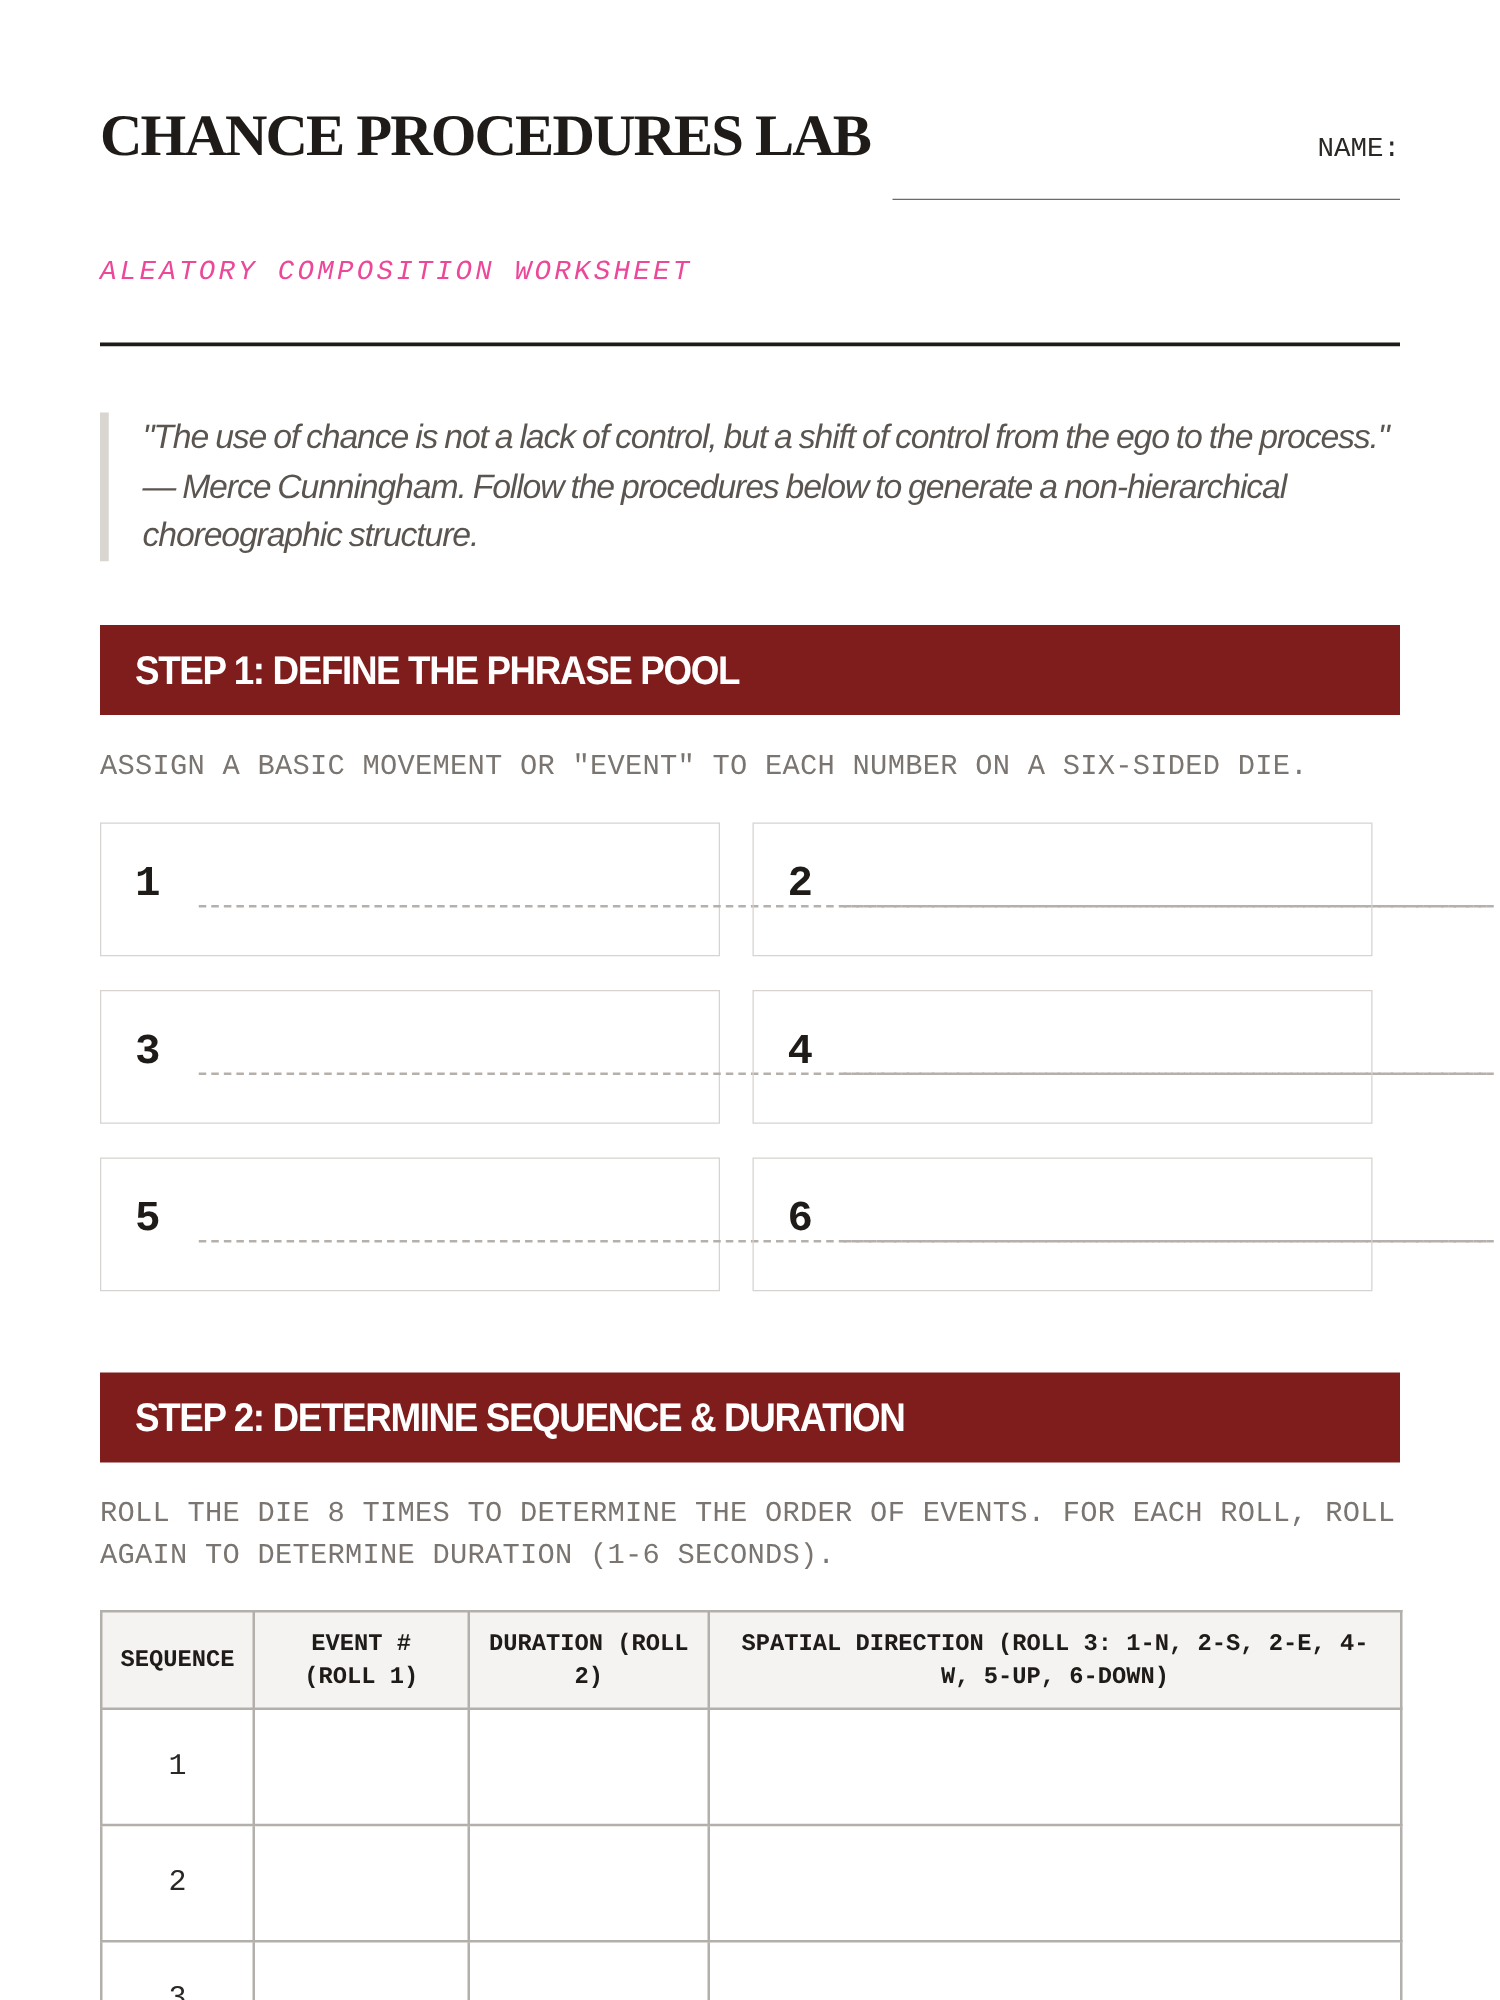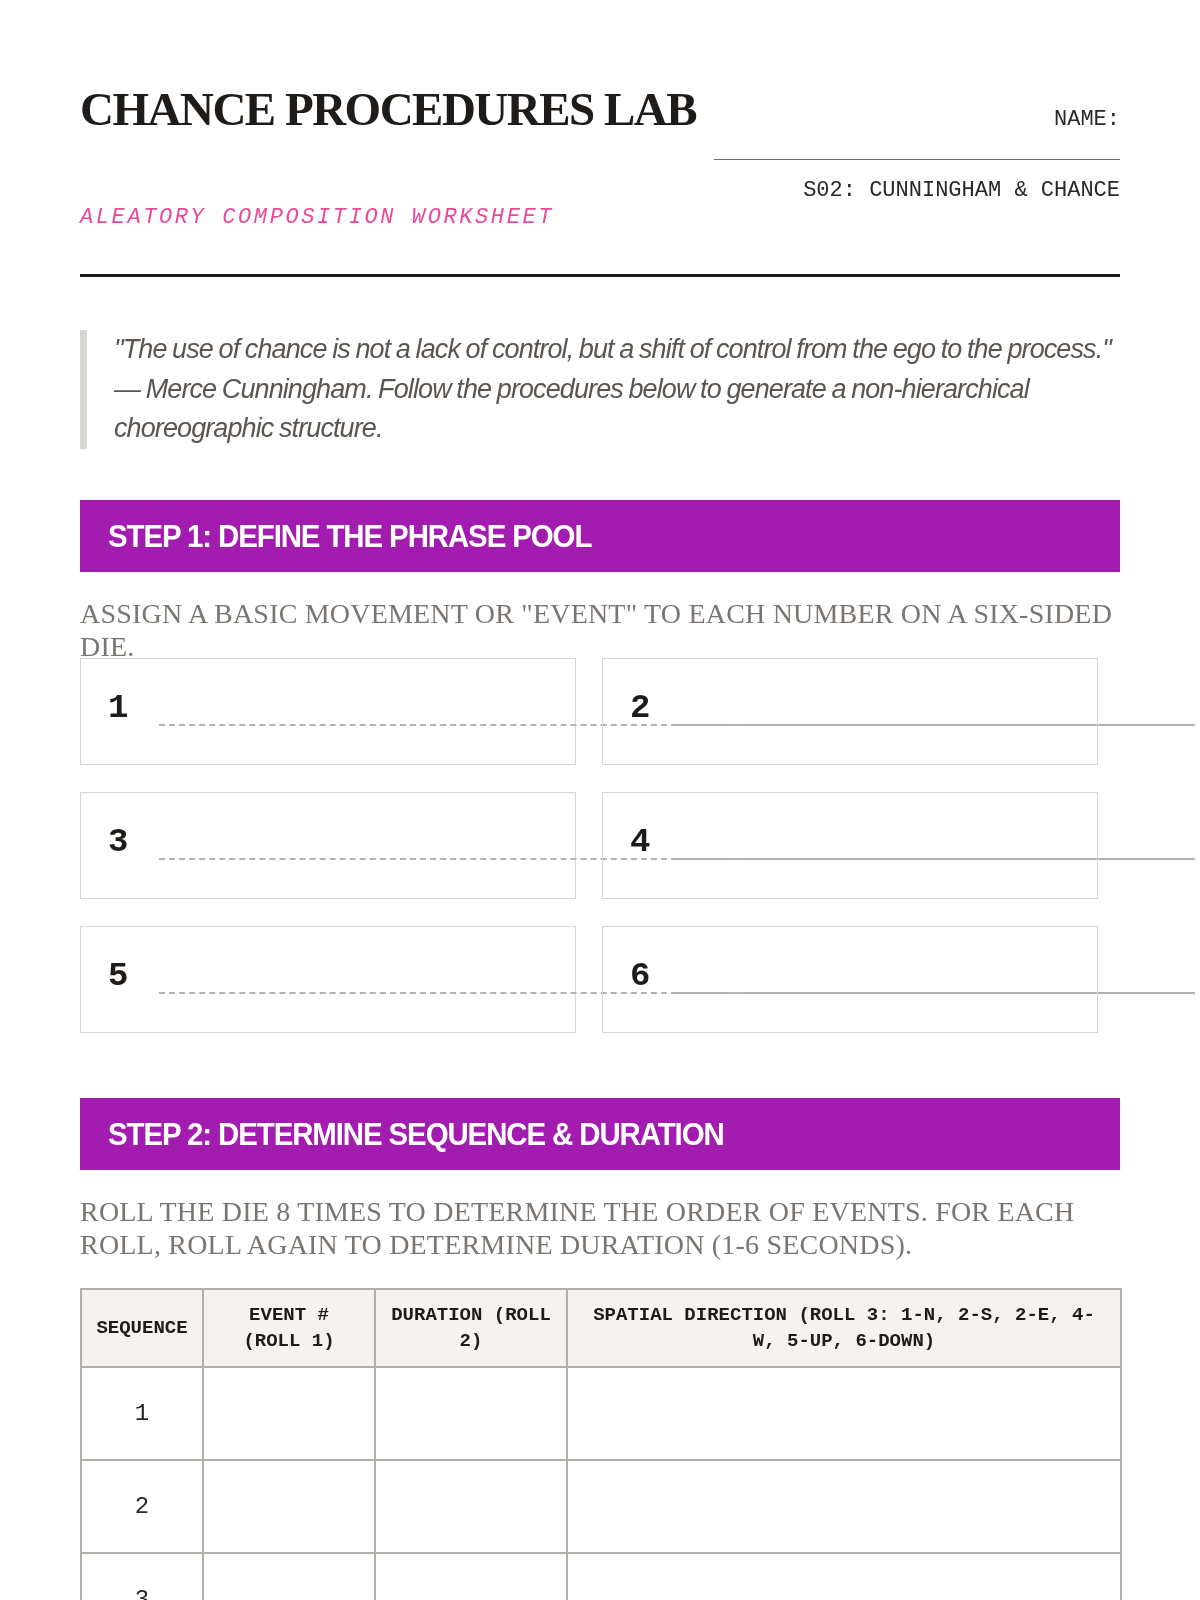--- a/index.html
+++ b/index.html
@@ -32,33 +32,33 @@
   .quote {
     position: absolute; left: 80px; top: 330px; width: 1008px;
     border-left: 7px solid #d9d5d1; padding-left: 27px;
     font-family: "Liberation Sans", "DejaVu Sans", sans-serif;
     font-style: italic; font-size: 27px; line-height: 39.5px;
     color: #5a5550; letter-spacing: -0.9px; word-spacing: -1px;
   }
 
   .step-bar {
     position: absolute; left: 80px; width: 1040px; height: 72px;
-    background: #a21caf; box-sizing: border-box; padding-left: 28px;
+    background: #7f1d1d; box-sizing: border-box; padding-left: 28px;
     display: flex; align-items: center;
   }
   .step-title {
     font-family: "Liberation Sans", "DejaVu Sans", sans-serif;
     font-weight: bold; font-size: 32px; color: #ffffff;
     letter-spacing: -1.2px; transform: scaleX(0.92); transform-origin: left center;
     white-space: nowrap;
   }
   .instr {
     position: absolute; left: 80px; width: 1050px;
-    font-family: Liberation Serif, serif;
-    font-size: 28px; line-height: 33px; color: #7a7570; letter-spacing: 0.2px;
+    font-family: Liberation Mono, monospace;
+    font-size: 23px; line-height: 33px; color: #7a7570; letter-spacing: 0.2px;
   }
 
   .pool-box {
     position: absolute; width: 496px; height: 107px; box-sizing: border-box;
     border: 1.5px solid #d6d3d0; background: transparent;
   }
   .pool-num {
     position: absolute; left: 27px; top: 30px;
     font-family: "Liberation Mono", "DejaVu Sans Mono", monospace;
     font-weight: bold; font-size: 34px; color: #1e1b18;
@@ -85,21 +85,20 @@
 <body>
 
 <div class="page">
 
   <h1 class="title">CHANCE PROCEDURES LAB</h1>
   <div class="subtitle">ALEATORY COMPOSITION WORKSHEET</div>
 
   <div class="hdr-right">
     <span class="name-label">NAME:</span>
     <span class="name-line"></span>
-    <span class="section-code">S02: CUNNINGHAM &amp; CHANCE</span>
   </div>
 
   <div class="top-rule"></div>
 
   <div class="quote">"The use of chance is not a lack of control, but a shift of control from the ego to the process." — Merce Cunningham. Follow the procedures below to generate a non-hierarchical choreographic structure.</div>
 
   <div class="step-bar" style="top:500px;">
     <span class="step-title">STEP 1: DEFINE THE PHRASE POOL</span>
   </div>
   <div class="instr" style="top:597px;">ASSIGN A BASIC MOVEMENT OR "EVENT" TO EACH NUMBER ON A SIX-SIDED DIE.</div>

